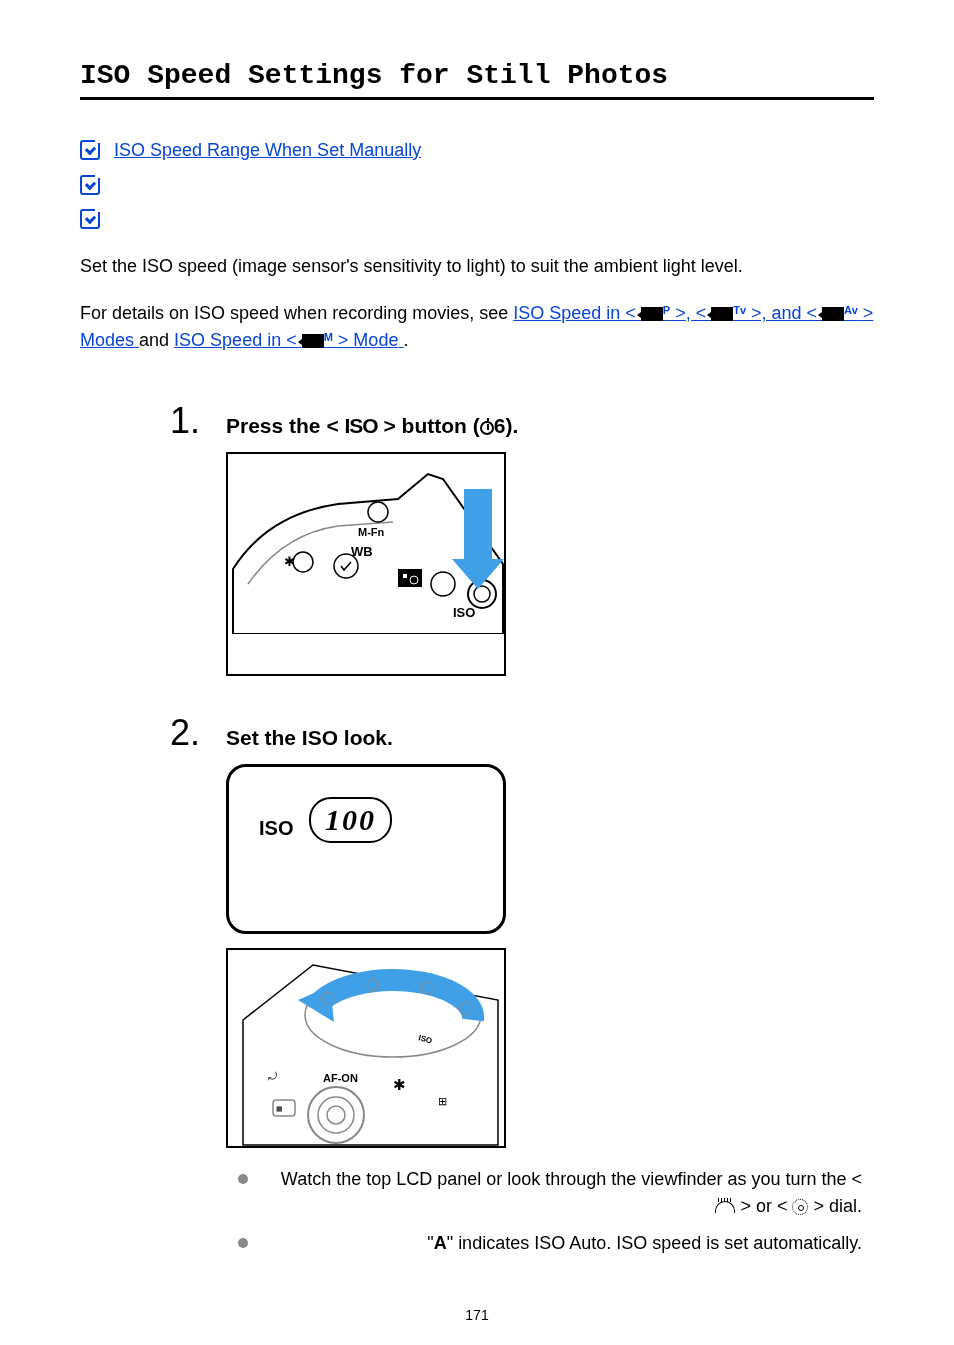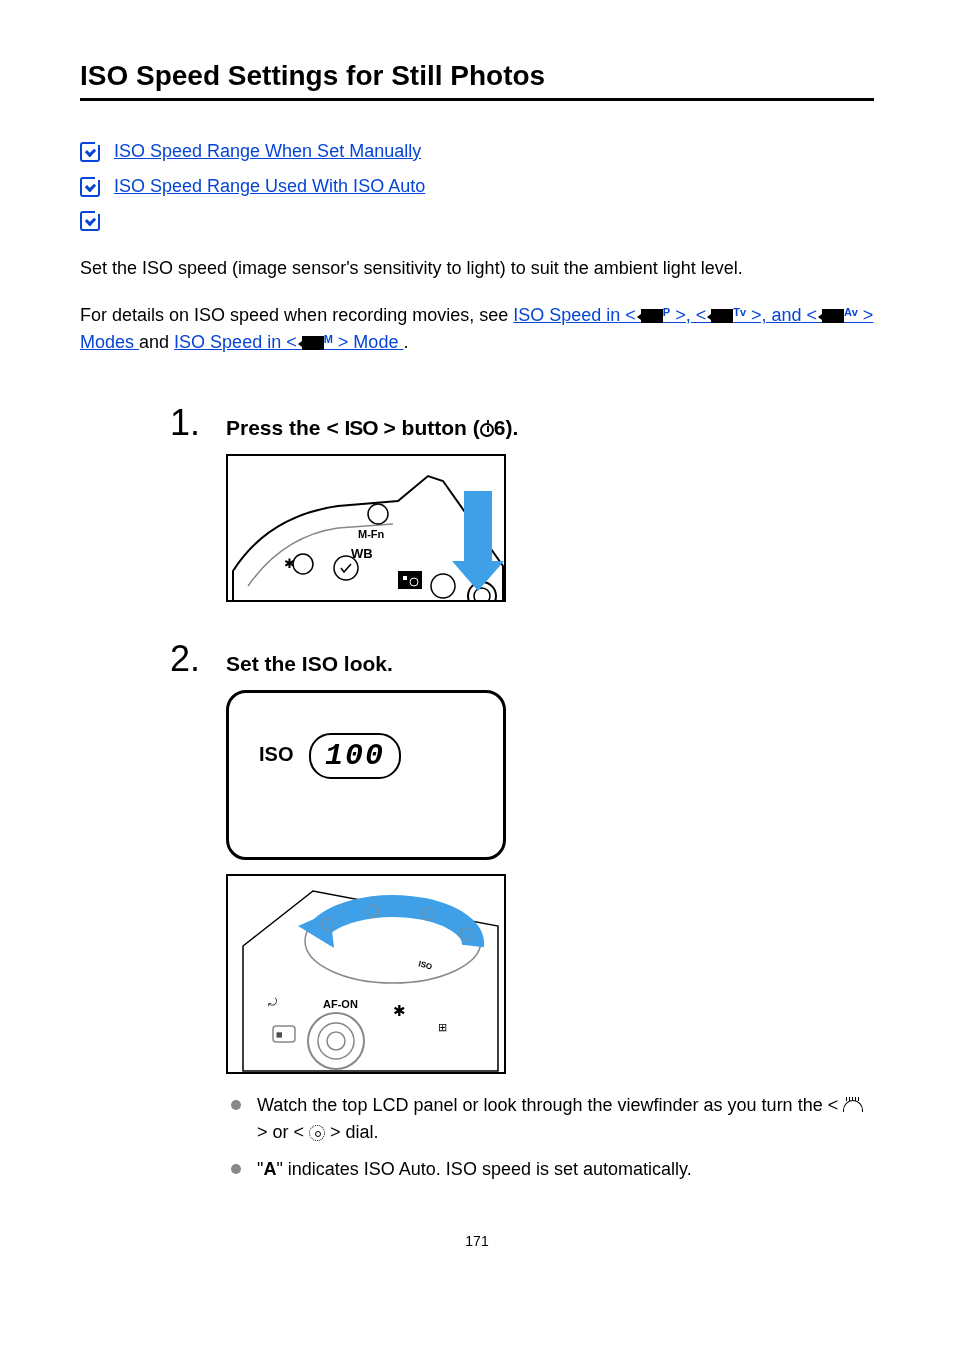--- a/index.html
+++ b/index.html
@@ -11,27 +11,28 @@
     color: #000;
     background: #fff;
     width: 954px;
   }
   h1.page-title {
     font-size: 28px;
     font-weight: bold;
     margin: 0 0 6px 0;
     padding-bottom: 6px;
     border-bottom: 3px solid #000;
+    font-family: Liberation Mono, monospace;
   }
   .toc {
     margin: 40px 0 24px 0;
   }
   .toc-row {
     display: flex;
-    align-items: flex-end;
+    align-items: flex-start;
     gap: 14px;
     margin: 14px 0;
   }
   .toc-row a {
     color: #0645d8;
     text-decoration: underline;
     font-size: 18px;
   }
   .check-icon {
     display: inline-flex;
@@ -123,21 +124,21 @@
   }
   .timer-icon::before{
     content:"";position:absolute;width:2px;height:6px;background:#000;left:5px;top:1px;
   }
   .timer-icon::after{
     content:"";position:absolute;width:2px;height:3px;background:#000;left:5px;top:-5px;
   }
   .illus {
     border: 2px solid #000;
     width: 280px;
-    height: 148px;
+    height: 224px;
     position: relative;
     margin-bottom: 30px;
     overflow:hidden;
     text-decoration:underline;
   }
   .illus-lcd {
     border: 3px solid #000;
     border-radius: 20px;
     width: 280px;
     height: 170px;
@@ -146,42 +147,43 @@
     background:#fff;
   }
   .lcd-inner-iso {
     position:absolute;
     left:30px; top:50px;
     font-weight:bold;
     font-size:20px;
   }
   .lcd-val {
     position:absolute;
-    left:80px; top:40px;
+    left:80px; top:30px;
     border:2px solid #000;
     border-radius:22px;
     padding:4px 14px;
-    font-family: Liberation Mono, monospace;
+    font-family: Liberation Serif, serif;
     font-size:30px;
     font-style:italic;
     font-weight:bold;
     letter-spacing:2px;
   }
   .illus-dial {
     border: 2px solid #000;
     width: 280px;
     height: 200px;
     position: relative;
     margin-bottom: 18px;
     overflow:hidden;
   }
   ul.bullets {
     list-style: none;
     padding: 0;
-    margin: 5px;
+    margin: 12px;
+    text-align: right;
   }
   ul.bullets > li {
     position: relative;
     padding-left: 26px;
     margin: 10px 0;
     line-height:1.5;
   }
   ul.bullets > li::before {
     content: "";
     position: absolute;
@@ -218,21 +220,20 @@
 
 <h1 class="page-title">ISO Speed Settings for Still Photos</h1>
 
 <div class="toc">
   <div class="toc-row">
     <span class="check-icon"></span>
     <a href="#">ISO Speed Range When Set Manually</a>
   </div>
   <div class="toc-row">
     <span class="check-icon"></span>
-    <a href="#">ISO Speed Range Used With ISO Auto</a>
   </div>
   <div class="toc-row">
     <span class="check-icon"></span>
   </div>
 </div>
 
 <p class="intro">Set the ISO speed (image sensor's sensitivity to light) to suit the ambient light level.</p>
 <p class="intro">
   <span>For details on ISO speed when recording movies, see </span>
   <a href="#" class="inline-link">

